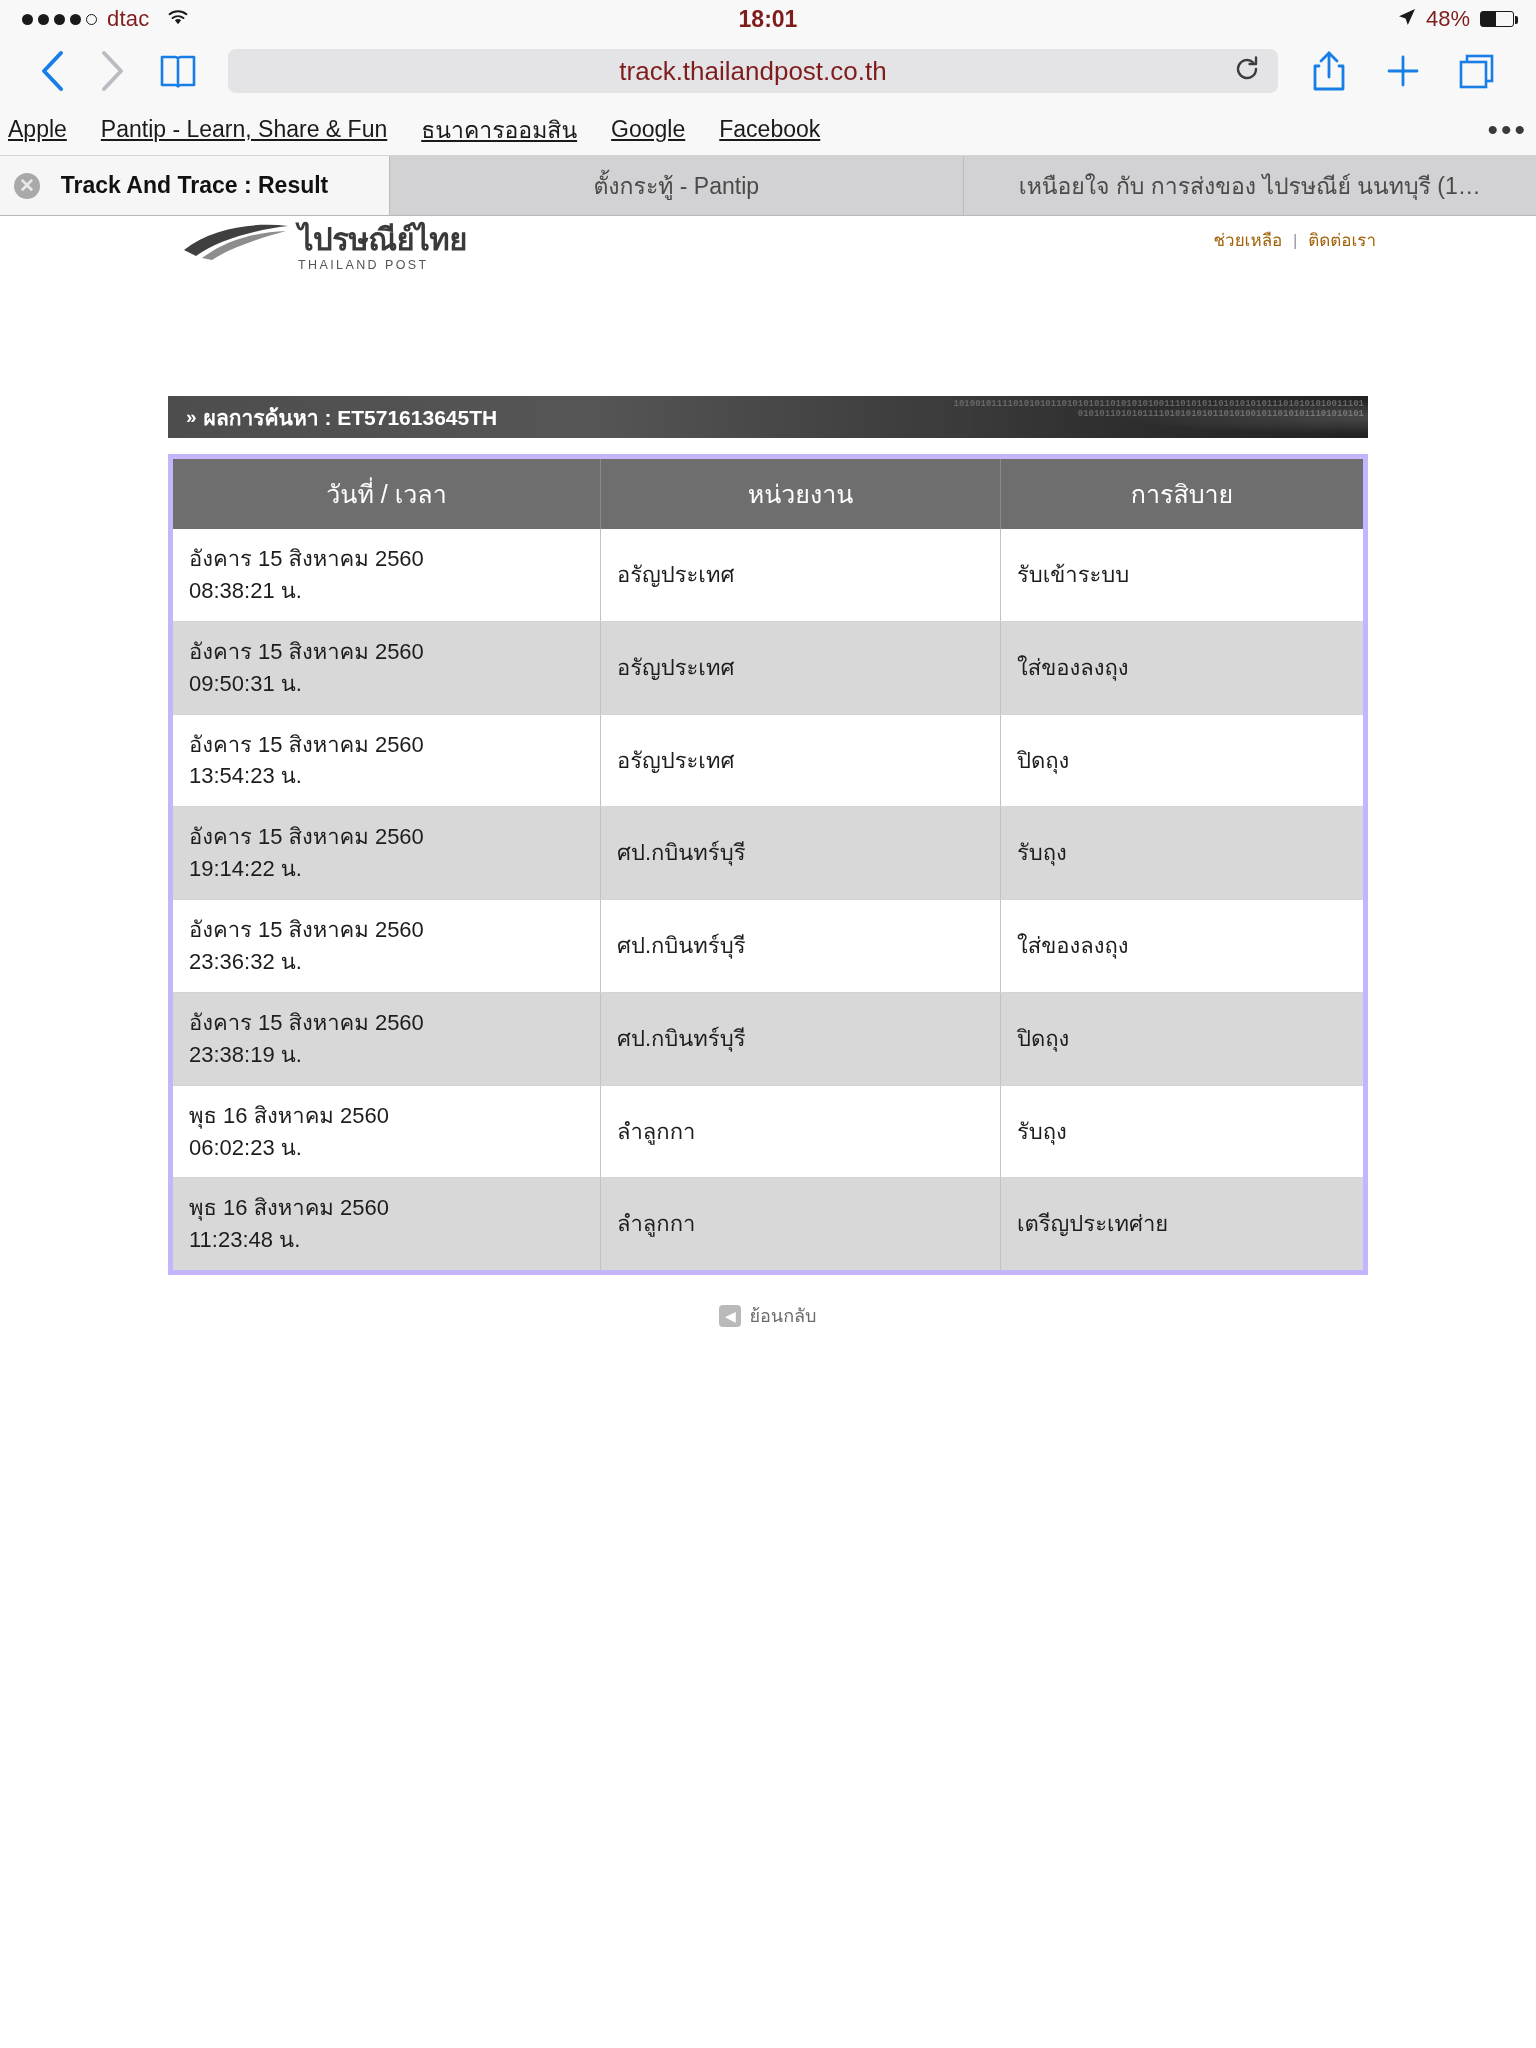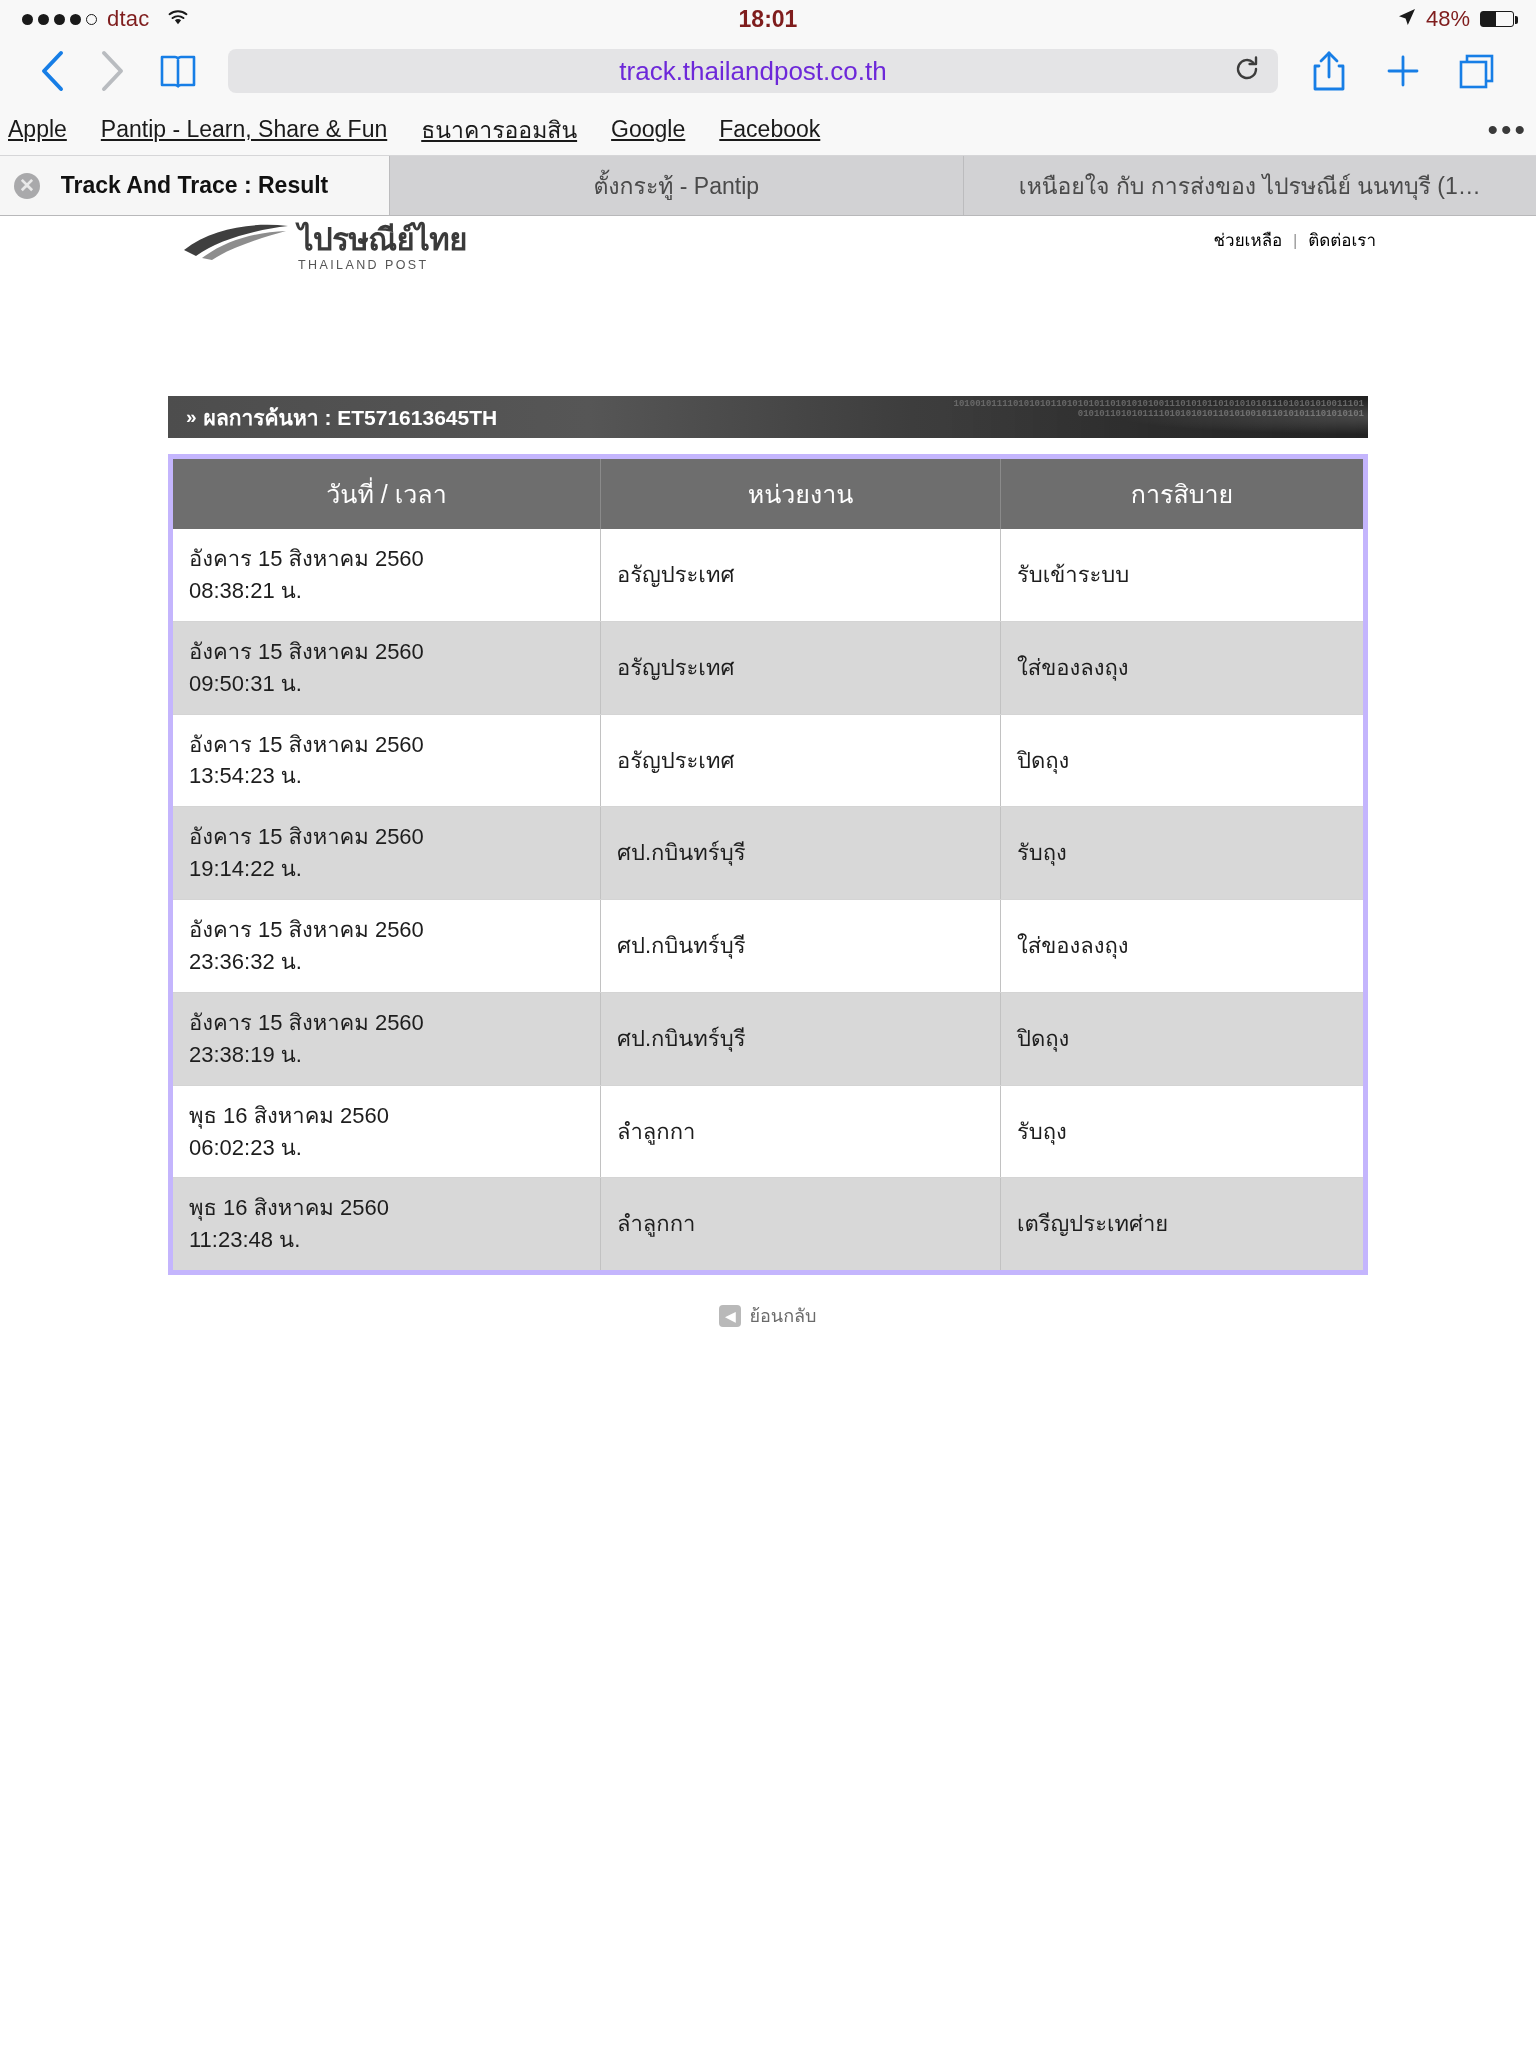--- a/index.html
+++ b/index.html
@@ -64,21 +64,21 @@
   .book-btn { width: 72px; height: 50px; display:flex; align-items:center; justify-content:center; color:#177ee6; }
   .urlbar {
     flex: 1;
     height: 44px;
     margin: 0 14px;
     background: #e4e4e6;
     border-radius: 8px;
     display: flex; align-items: center; justify-content: center;
     position: relative;
   }
-  .urlbar .url-text { font-size: 26px; color: #6d28d9; }
+  .urlbar .url-text { font-size: 26px; color: #7f1d1d; }
   .reload {
     position: absolute; right: 16px; top: 50%; transform: translateY(-50%);
     color: #3c3c3c;
   }
   .tb-icon { width: 74px; height: 50px; display:flex; align-items:center; justify-content:center; color:#177ee6; }
 
   
   .bookmarks {
     height: 52px;
     background: #f8f8f8;
@@ -144,21 +144,21 @@
     font-size: 31px; font-weight: bold; color: #3a3a3a; line-height: 1;
     letter-spacing: -0.5px;
   }
   .logo-text-en {
     font-size: 12.5px; color: #555; letter-spacing: 2.4px; margin-top: 3px;
   }
   .header-links {
     position: absolute; right: 160px; top: 10px;
     font-size: 17px; color: #5a5a5a;
   }
-  .header-links a { color: #000000; text-decoration: none; }
+  .header-links a { color: #a16207; text-decoration: none; }
   .header-links .sep { margin: 0 6px; color: #9a9a9a; }
 
   .content-wrap { width: 1200px; margin: 0 auto; padding-top: 102px; }
 
   .result-bar {
     height: 42px;
     background: linear-gradient(90deg,#4d4d4d 0%, #565656 35%, #3d3d3d 62%, #2e2e2e 100%);
     color: #ffffff;
     display: flex; align-items: center;
     padding-left: 18px;

